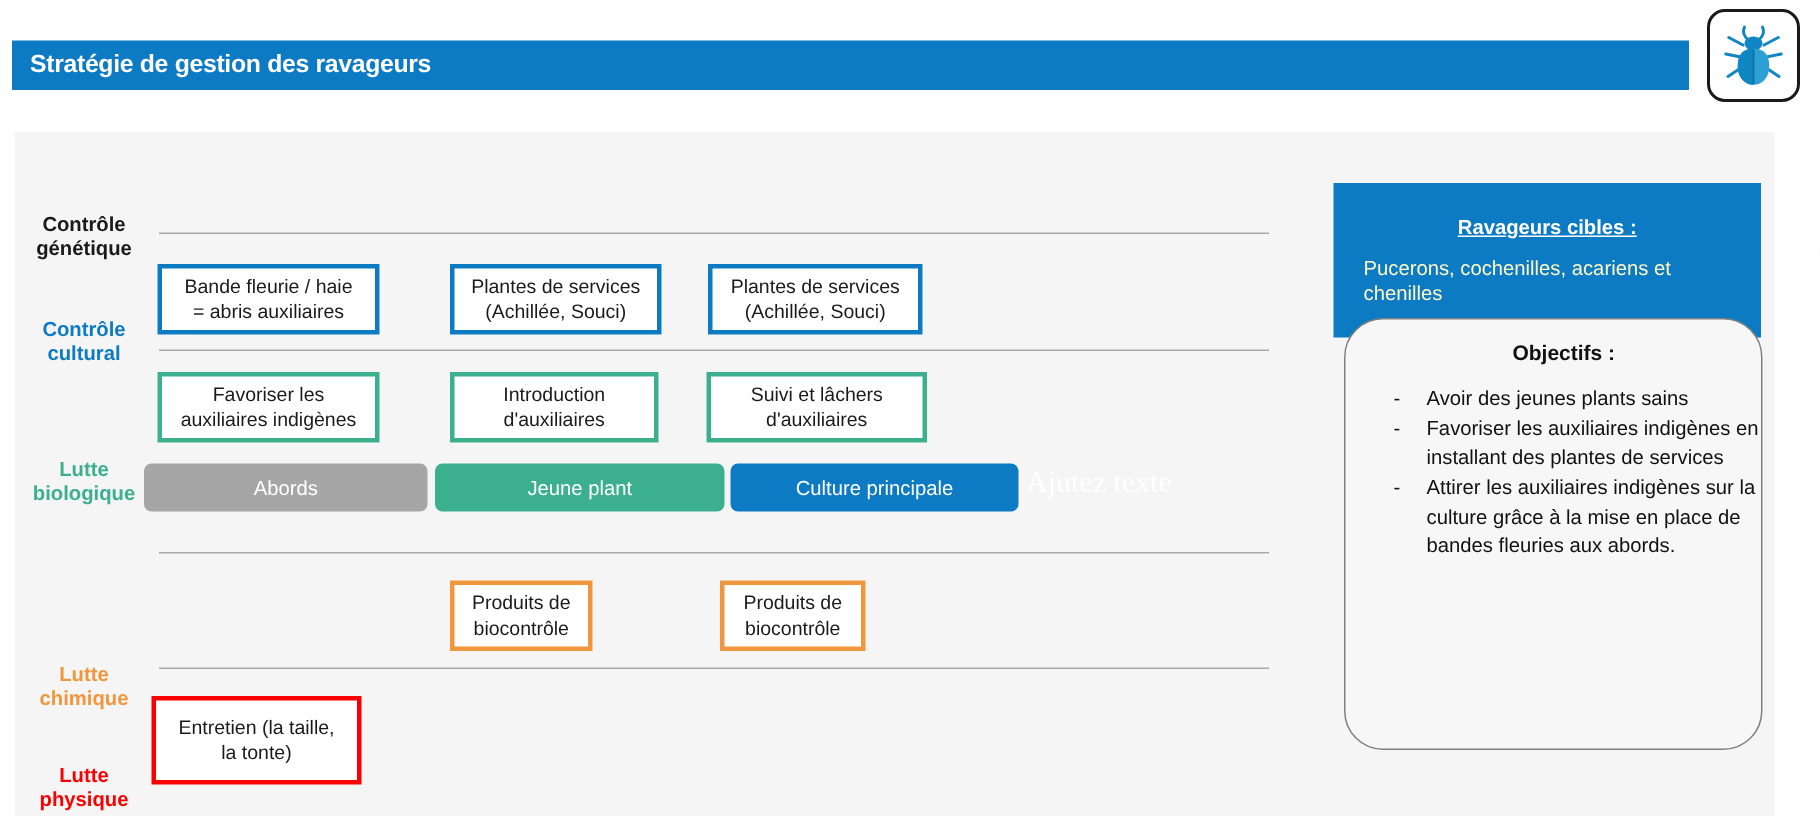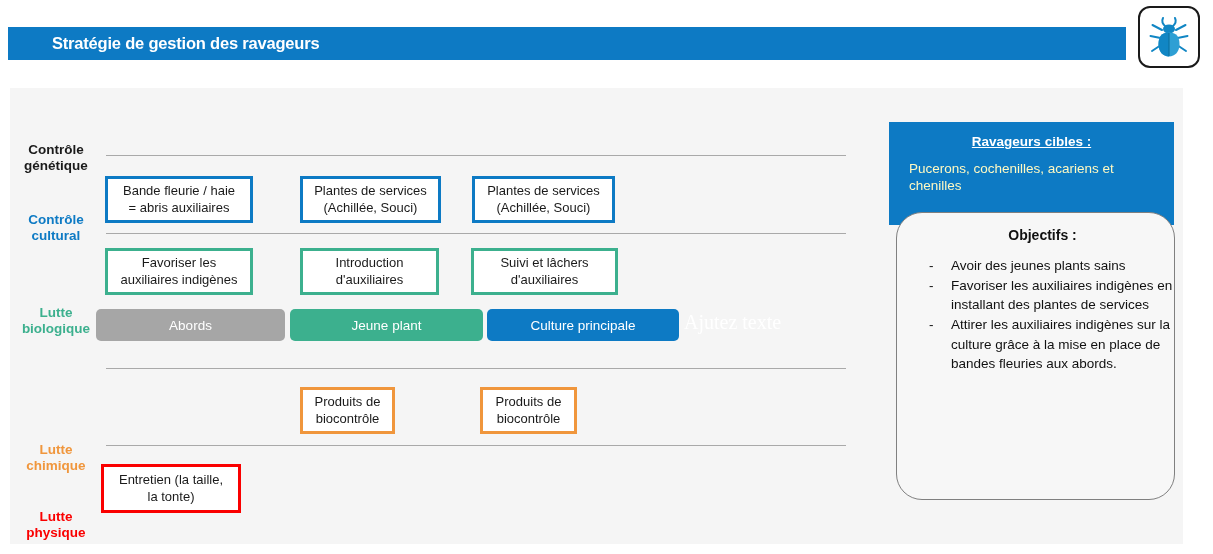--- a/index.html
+++ b/index.html
@@ -27,21 +27,20 @@
     display: flex;
     align-items: center;
   }
   #title-text {
     color: #ffffff;
     font-size: 16.5px;
     font-weight: bold;
     padding-left: 12px;
     letter-spacing: -0.2px;
     white-space: nowrap;
-    margin-left: 32px;
   }
 
   
   #beetle-badge {
     position: absolute;
     left: 1138px;
     top: 6px;
     width: 62px;
     height: 62px;
     background: #ffffff;
@@ -128,21 +127,21 @@
 
   
   #pests-panel {
     position: absolute;
     left: 889px;
     top: 122px;
     width: 285px;
     height: 103px;
     background: #0d7ac4;
     box-sizing: border-box;
-    padding: 12px 10px 6px 10px;
+    padding: 22px 10px 6px 10px;
   }
   #pests-title {
     color: #ffffff;
     font-size: 13.5px;
     font-weight: bold;
     text-decoration: underline;
     text-align: center;
     margin-bottom: 11px;
   }
   #pests-body {
@@ -244,21 +243,21 @@
     <div class="method-box" style="left: 95px; top: 160px; width: 148px; height: 47px; border: 3px solid rgb(60, 176, 142);">Favoriser les
 auxiliaires indigènes</div>
     <div class="method-box" style="left: 290px; top: 160px; width: 139px; height: 47px; border: 3px solid rgb(60, 176, 142);">Introduction
 d'auxiliaires</div>
     <div class="method-box" style="left: 461px; top: 160px; width: 147px; height: 47px; border: 3px solid rgb(60, 176, 142);">Suivi et lâchers
 d'auxiliaires</div>
     <div class="method-box" style="left: 290px; top: 299px; width: 95px; height: 47px; border: 3px solid rgb(240, 150, 60);">Produits de
 biocontrôle</div>
     <div class="method-box" style="left: 470px; top: 299px; width: 97px; height: 47px; border: 3px solid rgb(240, 150, 60);">Produits de
 biocontrôle</div>
-    <div class="method-box" style="left: 91px; top: 376px; width: 140px; height: 49px; border: 3px solid rgb(250, 0, 0);">Entretien (la taille,
+    <div class="method-box" style="left: 91px; top: 376px; width: 140px; height: 59px; border: 3px solid rgb(250, 0, 0);">Entretien (la taille,
 la tonte)</div>
     <div class="stage-pill" style="left: 86px; top: 221px; width: 189px; background: rgb(166, 166, 166);">Abords</div>
     <div class="stage-pill" style="left: 280px; top: 221px; width: 193px; background: rgb(60, 176, 142);">Jeune plant</div>
     <div class="stage-pill" style="left: 477px; top: 221px; width: 192px; background: rgb(13, 122, 196);">Culture principale</div>
   </div>
 
 <div id="pests-panel">
   <div id="pests-title">Ravageurs cibles :</div>
   <div id="pests-body">Pucerons, cochenilles, acariens et chenilles</div>
 </div>

